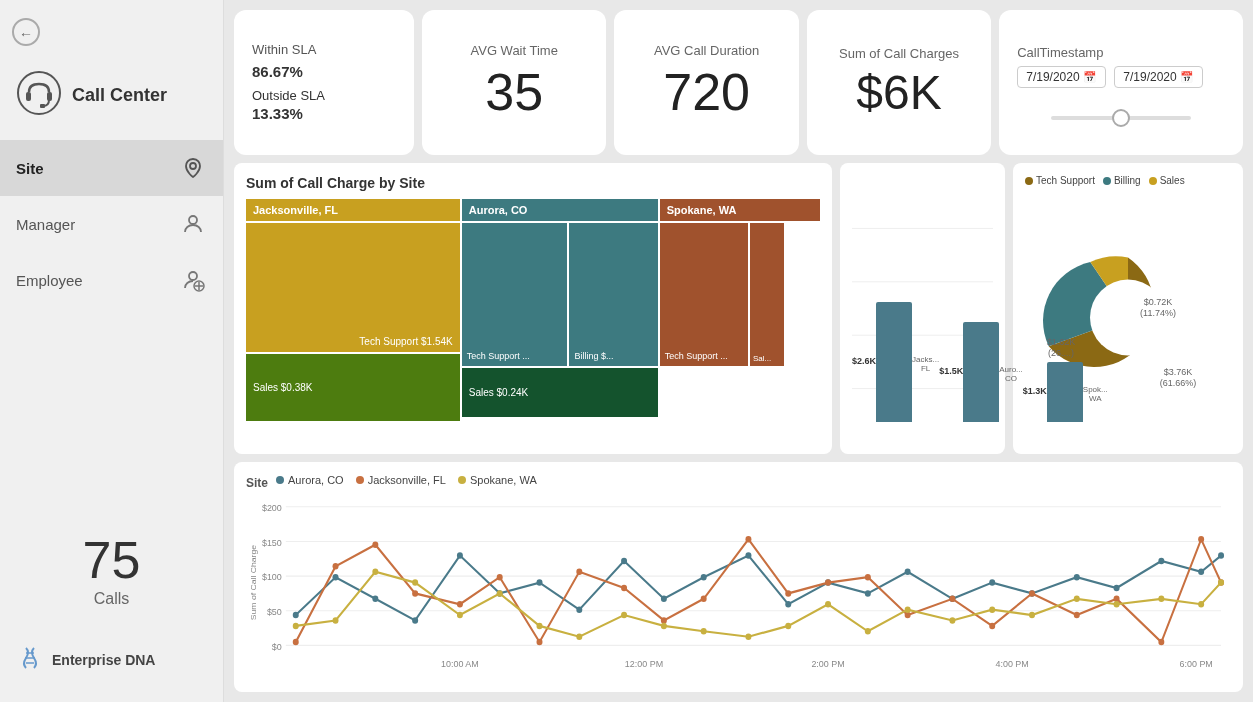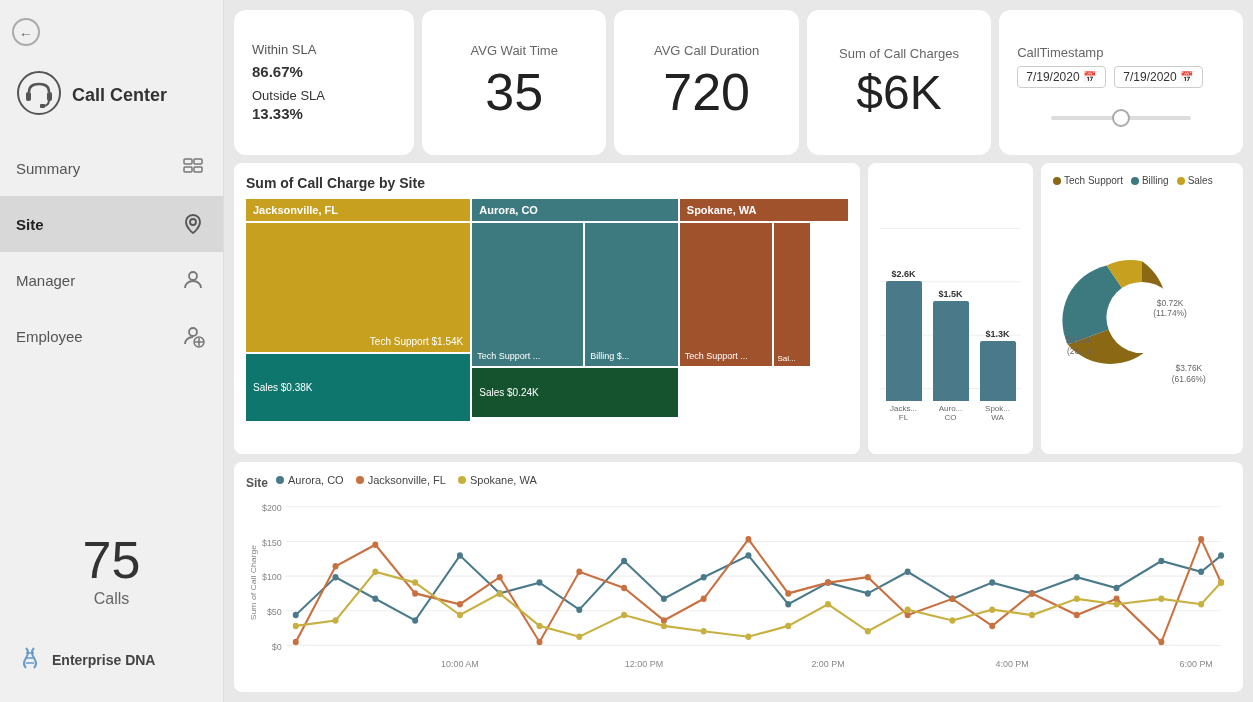--- a/index.html
+++ b/index.html
@@ -49,27 +49,27 @@
     .charts-row { display: flex; gap: 8px; flex: 1; min-height: 0; }
 
     
     .chart-treemap { flex: 2; background: white; border-radius: 8px; padding: 12px; display: flex; flex-direction: column; }
     .chart-title { font-size: 14px; font-weight: 600; color: #333; margin-bottom: 8px; }
     .treemap-container { flex: 1; display: flex; flex-direction: column; position: relative; min-height: 0; }
 
     
     .chart-bar { width: 165px; background: white; border-radius: 8px; padding: 12px; display: flex; flex-direction: column; }
     .bar-chart-area { flex: 1; display: flex; align-items: flex-end; justify-content: space-around; padding-bottom: 20px; position: relative; }
-    .bar-group { display: flex; flex-direction: column; align-items: center; }
+    .bar-group { display: flex; flex-direction: row; align-items: center; }
     .bar { background: #4a7a8a; border-radius: 2px 2px 0 0; display: flex; align-items: flex-start; justify-content: center; }
     .bar-label-top { font-size: 9px; color: #333; margin-bottom: 2px; font-weight: 600; }
     .bar-label-bottom { font-size: 8px; color: #666; margin-top: 3px; text-align: center; }
 
     
-    .chart-donut { width: 202px; background: white; border-radius: 8px; padding: 12px; display: flex; flex-direction: column; }
+    .chart-donut { width: 230px; background: white; border-radius: 8px; padding: 12px; display: flex; flex-direction: column; }
     .donut-legend { display: flex; gap: 8px; margin-bottom: 6px; flex-wrap: wrap; }
     .legend-item { display: flex; align-items: center; gap: 3px; font-size: 10px; color: #444; }
     .legend-dot { width: 8px; height: 8px; border-radius: 50%; }
     .donut-area { flex: 1; display: flex; justify-content: center; align-items: center; position: relative; }
 
     
     .line-chart-card { background: white; border-radius: 8px; padding: 12px; height: 230px; display: flex; flex-direction: column; }
     .line-legend { display: flex; gap: 12px; margin-bottom: 6px; align-items: center; }
     .line-legend-item { display: flex; align-items: center; gap: 4px; font-size: 11px; color: #444; }
     .line-legend-dot { width: 8px; height: 8px; border-radius: 50%; }
@@ -98,31 +98,20 @@
           <rect x="10" y="22" width="5" height="9" rx="2" fill="#555"></rect>
           <rect x="31" y="22" width="5" height="9" rx="2" fill="#555"></rect>
           <path d="M33 30 Q33 36 27 36" fill="none" stroke="#555" stroke-width="2"></path>
           <rect x="24" y="34" width="5" height="4" rx="1" fill="#555"></rect>
         </svg>
       </div>
       <span class="sidebar-title">Call Center</span>
     </div>
 
     <div class="sidebar-nav">
-      <div class="sidebar-item">
-        <span class="sidebar-item-label">Summary</span>
-        <div class="sidebar-item-icon">
-          <svg width="24" height="24" viewBox="0 0 24 24">
-              <rect x="3" y="3" width="8" height="5" rx="1" fill="none" stroke="#777" stroke-width="1.5"></rect>
-              <rect x="13" y="3" width="8" height="5" rx="1" fill="none" stroke="#777" stroke-width="1.5"></rect>
-              <rect x="3" y="11" width="8" height="5" rx="1" fill="none" stroke="#777" stroke-width="1.5"></rect>
-              <rect x="13" y="11" width="8" height="5" rx="1" fill="none" stroke="#777" stroke-width="1.5"></rect>
-            </svg>
-        </div>
-      </div>
       <div class="sidebar-item active">
         <span class="sidebar-item-label">Site</span>
         <div class="sidebar-item-icon">
           <svg width="24" height="24" viewBox="0 0 24 24">
               <circle cx="12" cy="10" r="3" fill="none" stroke="#555" stroke-width="1.8"></circle>
               <path d="M12 3 C7 3 5 7 5 10 C5 16 12 21 12 21 C12 21 19 16 19 10 C19 7 17 3 12 3Z" fill="none" stroke="#555" stroke-width="1.8"></path>
             </svg>
         </div>
       </div>
       <div class="sidebar-item">
@@ -218,21 +207,21 @@
       <div class="chart-treemap">
         <div class="chart-title">Sum of Call Charge by Site</div>
         <div class="treemap-container">
           <div style="flex:1;display:flex;gap:2px;min-height:0;">
 
             <div style="display:flex;flex-direction:column;gap:2px;flex:1.2;">
               <div style="background:#c8a020;color:white;padding:5px 7px;font-size:11px;font-weight:600;">Jacksonville, FL</div>
               <div style="flex:0.68;background:#c8a020;padding:5px 7px;display:flex;flex-direction:column;justify-content:flex-end;">
                 <span style="font-size:10px;color:white;font-weight:500;text-align:right;">Tech Support $1.54K</span>
               </div>
-              <div style="flex:0.2;background:#0f766e;padding:16px 7px;display:flex;align-items:center;">
+              <div style="flex:0.2;background:#4d7c0f;padding:16px 7px;display:flex;align-items:center;">
                 <span style="font-size:10px;color:white;">Sales $0.38K</span>
               </div>
             </div>
 
             <div style="display:flex;flex-direction:column;gap:2px;flex:1.1;">
               <div style="background:#3d7a80;color:white;padding:5px 7px;font-size:11px;font-weight:600;">Aurora, CO</div>
               <div style="flex:0.68;display:flex;gap:2px;">
                 <div style="flex:0.55;background:#3d7a80;padding:5px 5px;display:flex;flex-direction:column;justify-content:flex-end;">
                   <span style="font-size:9px;color:white;">Tech Support ...</span>
                 </div>

